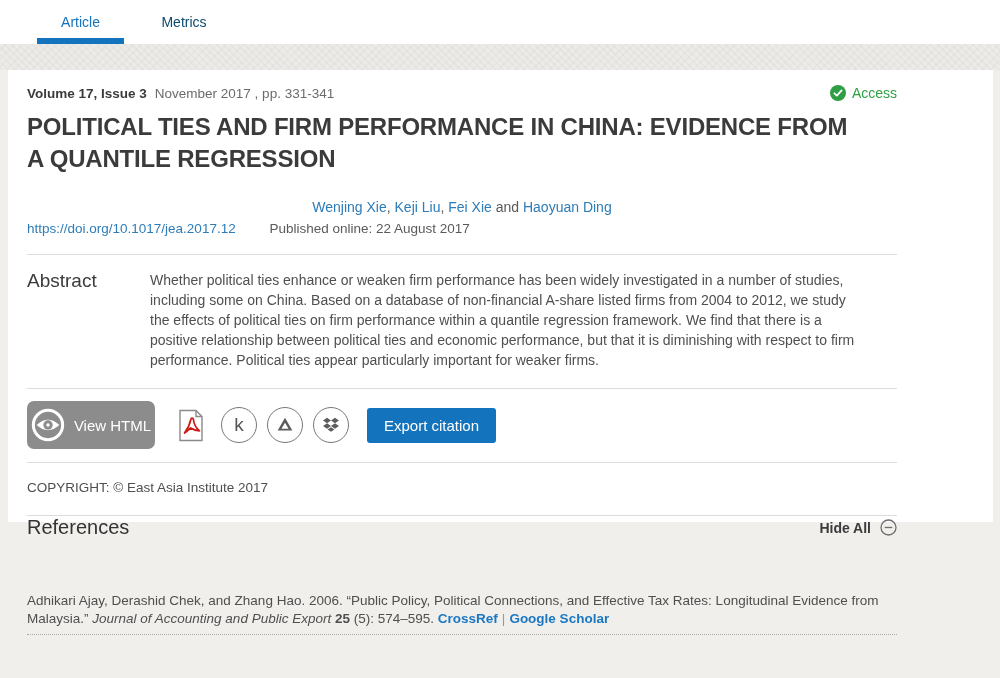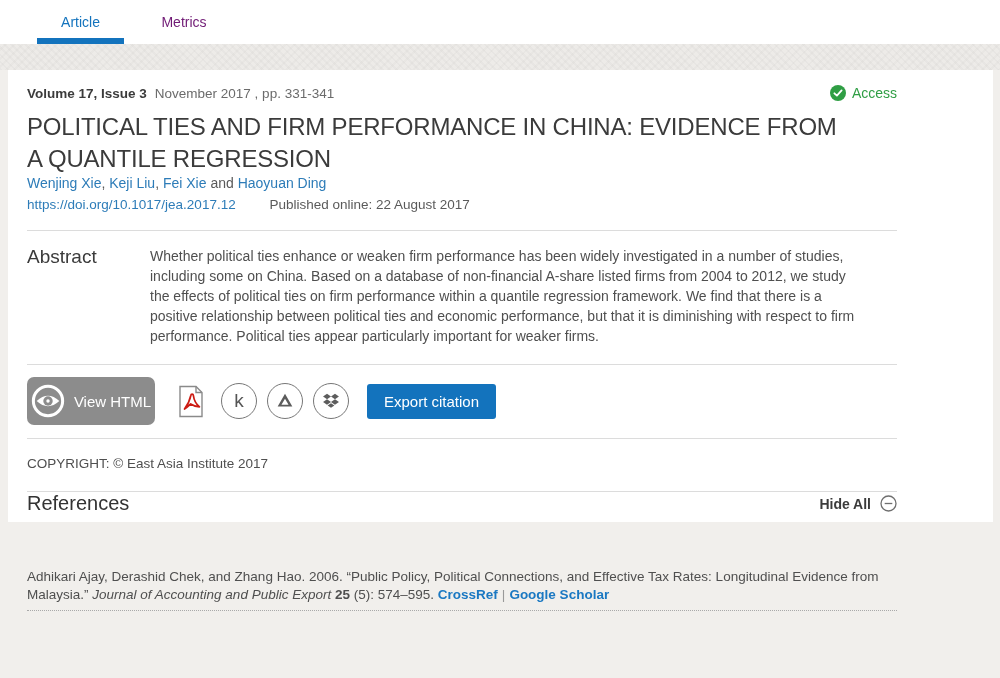--- a/index.html
+++ b/index.html
@@ -20,21 +20,21 @@
   }
   
   .tabbar{
     position:absolute;top:0;left:0;width:1000px;height:44px;background:#fff;
   }
   .tab{
     position:absolute;top:0;height:44px;line-height:44px;text-align:center;
     font-size:14px;font-weight:normal;cursor:pointer;
   }
   .tab-article{left:37px;width:87px;color:var(--accent-blue);}
-  .tab-metrics{left:140px;width:88px;color:#701a75;}
+  .tab-metrics{left:140px;width:88px;color:#0c4a6e;}
   .tab-underline{
     position:absolute;left:37px;top:38px;width:87px;height:6px;background:var(--accent-blue);
   }
   .tab-underline::after{
     content:"";position:absolute;left:50%;top:6px;transform:translateX(-50%);
     border-left:6px solid transparent;border-right:6px solid transparent;
     border-top:6px solid var(--accent-blue);
   }
   
   .band{
@@ -51,25 +51,25 @@
   }
   .rule{border:none;border-top:1px solid var(--rule);width:870px;}
   
   .meta-row{margin-top:15px;display:flex;align-items:center;font-size:13.5px;}
   .volume-link{color:var(--text-dark);font-weight:bold;text-decoration:none;}
   .issue-info{color:#6b6b6b;margin-left:8px;text-align:right;}
   .access{margin-left:auto;display:flex;align-items:center;gap:6px;
           color:var(--access-green);font-size:14px;text-decoration:none;}
   
   .title{
-    margin-top:10px;max-width:822px;font-size:24px;line-height:32px;font-weight:normal;
+    margin-top:10px;max-width:822px;font-size:24px;line-height:32px;font-weight:bold;
     color:var(--text-dark);letter-spacing:-0.2px;
   }
   
-  .authors{display:block;margin-top:0;font-size:14px;color:#5a5a5a;}
+  .authors{display:block;margin-top:24px;font-size:14px;color:#5a5a5a;text-align:center;}
   .authors a{color:var(--link-blue);text-decoration:none;}
   .doi-row{display:block;margin-top:6px;font-size:13.5px;color:#5a5a5a;}
   .doi-row a{color:var(--link-blue);text-decoration:none;}
   .published{margin-left:30px;}
   .rule-1{margin-top:18px;}
   
   .abstract{display:flex;padding:15px 0 18px 0;}
   .abstract-label{width:123px;flex:none;font-size:19px;color:var(--text-dark);}
   .abstract-text{width:712px;font-size:14px;line-height:20px;color:var(--text-gray);}
   

